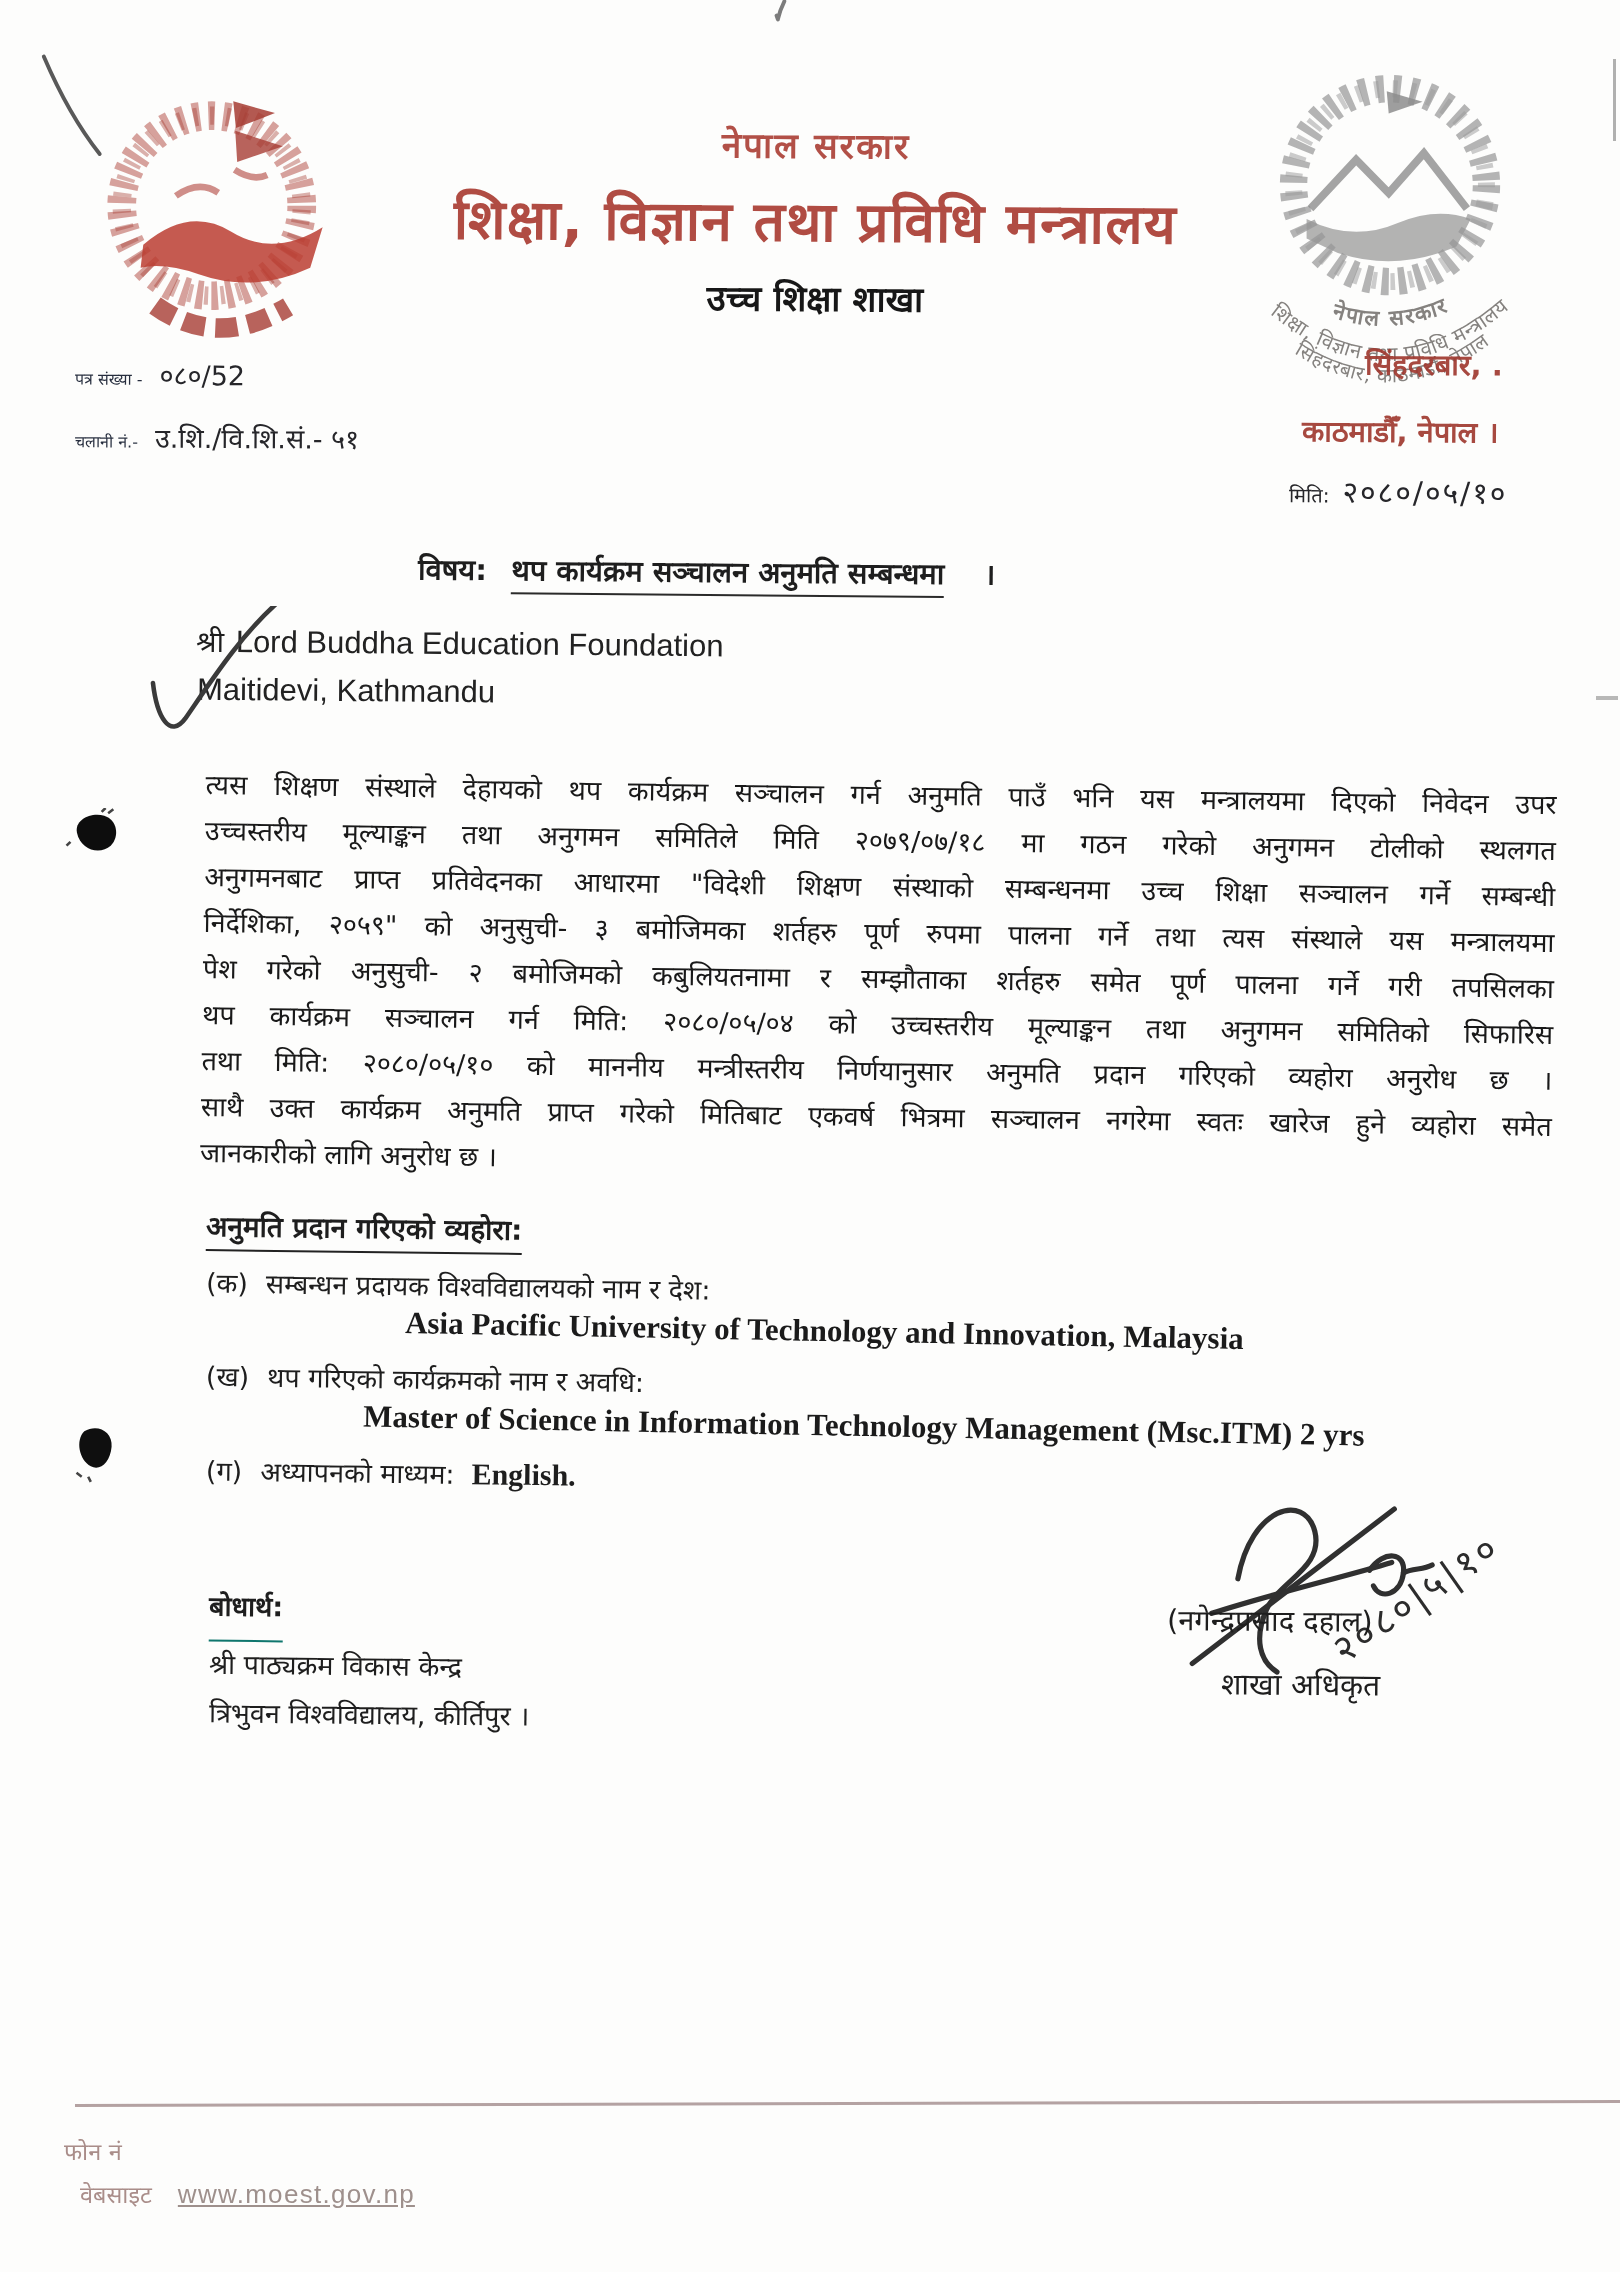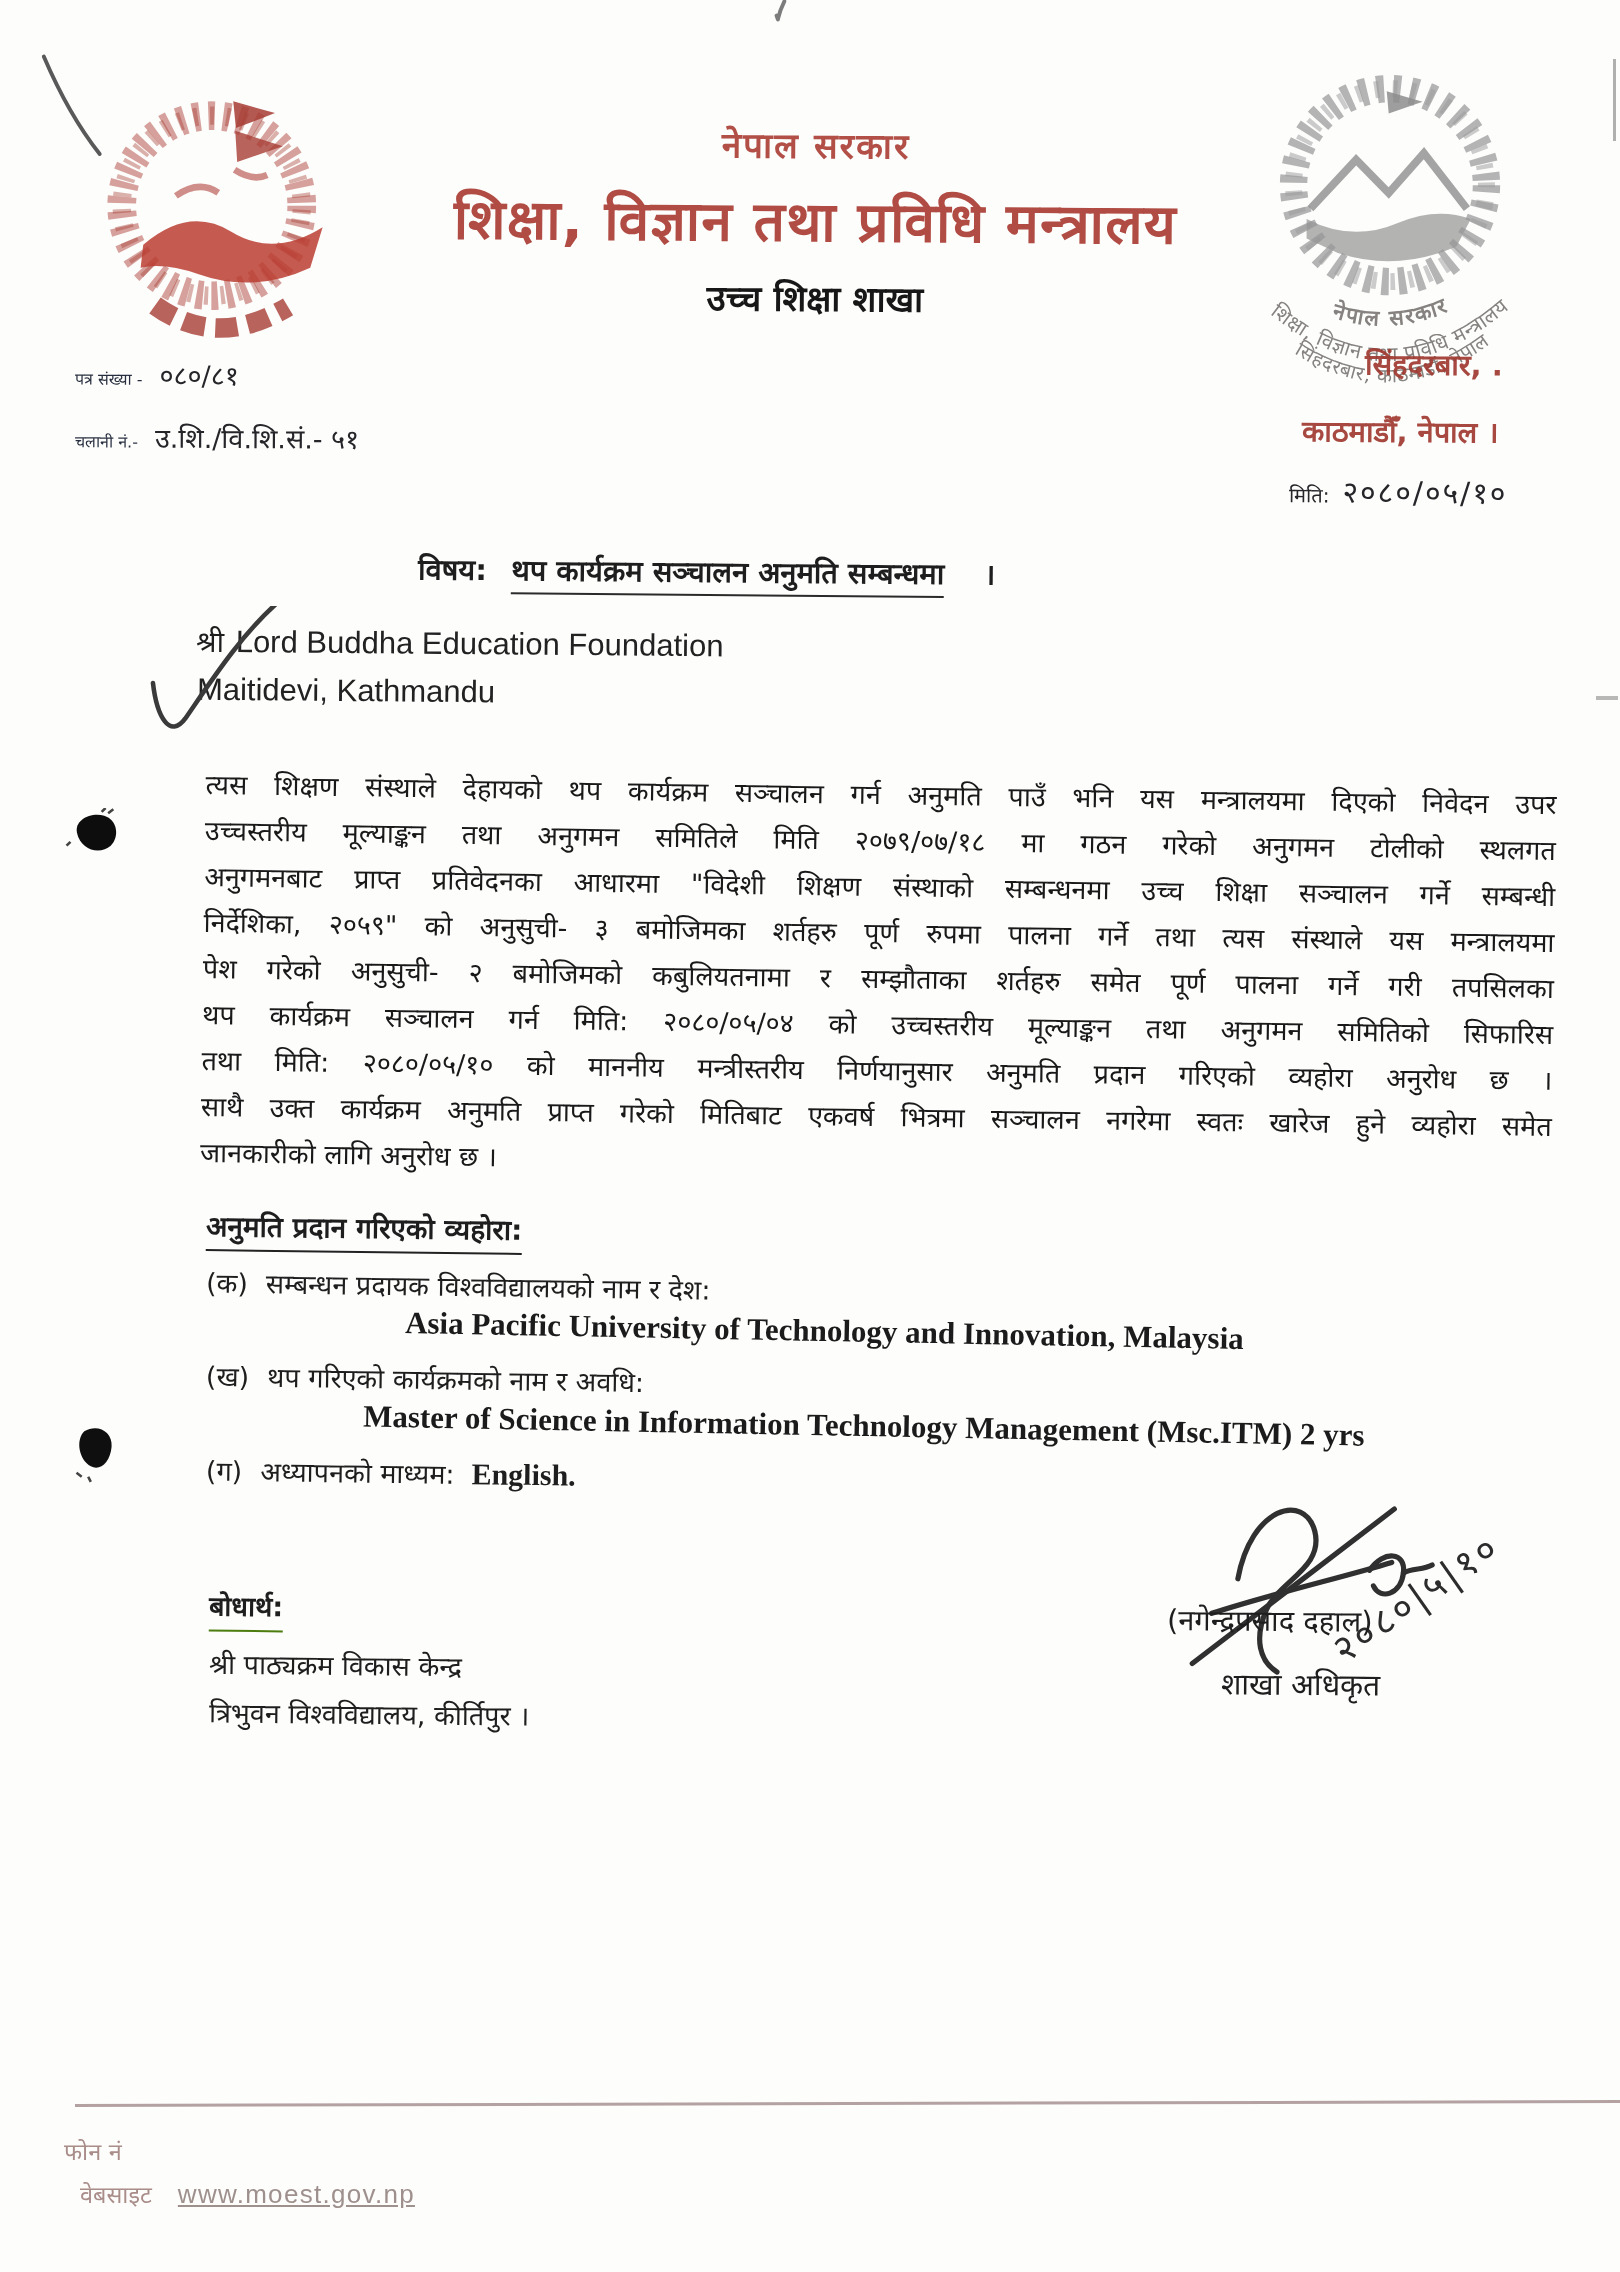--- a/index.html
+++ b/index.html
@@ -39,22 +39,22 @@
   .perm-item .lbl{margin-right:18px;}
   .perm-value{font-family:"Liberation Serif",serif;font-weight:bold;font-size:31px;color:#1b1b1b;
     white-space:nowrap;transform:rotate(1.1deg);}
   .ga-value{font-family:"Liberation Serif",serif;font-weight:bold;font-size:30px;margin-left:17px;}
   
   .sig-date{left:1336px;top:1626px;font-size:38px;color:#2c2c2c;letter-spacing:3.3px;
     transform:rotate(-35deg);transform-origin:left center;white-space:nowrap;}
   .sig-name{left:1167px;top:1600px;font-size:29px;white-space:nowrap;transform:rotate(.4deg);}
   .sig-title{left:1221px;top:1663px;font-size:30px;white-space:nowrap;transform:rotate(.4deg);}
   
-  .cc-head{left:209px;top:1587px;font-size:27px;font-weight:bold;border-bottom:2px solid #4d7c0f;
-    padding-bottom:6px;transform:rotate(.6deg);white-space:nowrap;}
+  .cc-head{left:209px;top:1587px;font-size:27px;font-weight:bold;border-bottom:2px solid #0f766e;
+    padding-bottom:16px;transform:rotate(.6deg);white-space:nowrap;}
   .cc-line1{left:209px;top:1646px;font-size:27px;white-space:nowrap;transform:rotate(.6deg);}
   .cc-line2{left:209px;top:1695px;font-size:27px;white-space:nowrap;transform:rotate(.6deg);}
   
   .footer-rule{left:75px;top:2102px;width:1545px;height:3.3px;background:#9b8384;opacity:.75;
     transform:rotate(-.15deg);}
   .footer-text{color:#9b7a76;opacity:.85;font-size:23.5px;white-space:nowrap;}
   .f-phone{left:64px;top:2135px;}
   .f-web{left:80px;top:2178px;display:flex;gap:26px;align-items:flex-end;}
   .f-web .url{font-family:"Liberation Sans",sans-serif;font-size:26px;color:#8e7d79;letter-spacing:1.3px;text-decoration:underline;}
   svg{display:block;}
@@ -108,21 +108,21 @@
   </svg>
 
   <div class="abs letterhead">
     <div class="lh-gov">नेपाल सरकार</div>
     <div class="lh-ministry">शिक्षा, विज्ञान तथा प्रविधि मन्त्रालय</div>
     <div class="lh-dept">उच्च शिक्षा शाखा</div>
   </div>
 
   <div class="abs row" style="left:75px;top:356px;transform:rotate(.3deg);">
     <span class="meta-label">पत्र संख्या -</span>
-    <span class="meta-value">०८०/८१</span>
+    <span class="meta-value">०८०/52</span>
   </div>
   <div class="abs row" style="left:75px;top:419px;transform:rotate(.3deg);">
     <span class="meta-label">चलानी नं.-</span>
     <span class="meta-value">उ.शि./वि.शि.सं.- ५१</span>
   </div>
 
   <div class="abs addr" style="left:1365px;top:344px;transform:rotate(.4deg);">सिंहदरबार, .</div>
   <div class="abs addr" style="left:1302px;top:411px;transform:rotate(.4deg);">काठमाडौँ, नेपाल ।</div>
   <div class="abs row" style="left:1289px;top:471px;gap:13px;transform:rotate(.4deg);">
     <span class="meta-value" style="font-size:20px;">मिति:</span>

